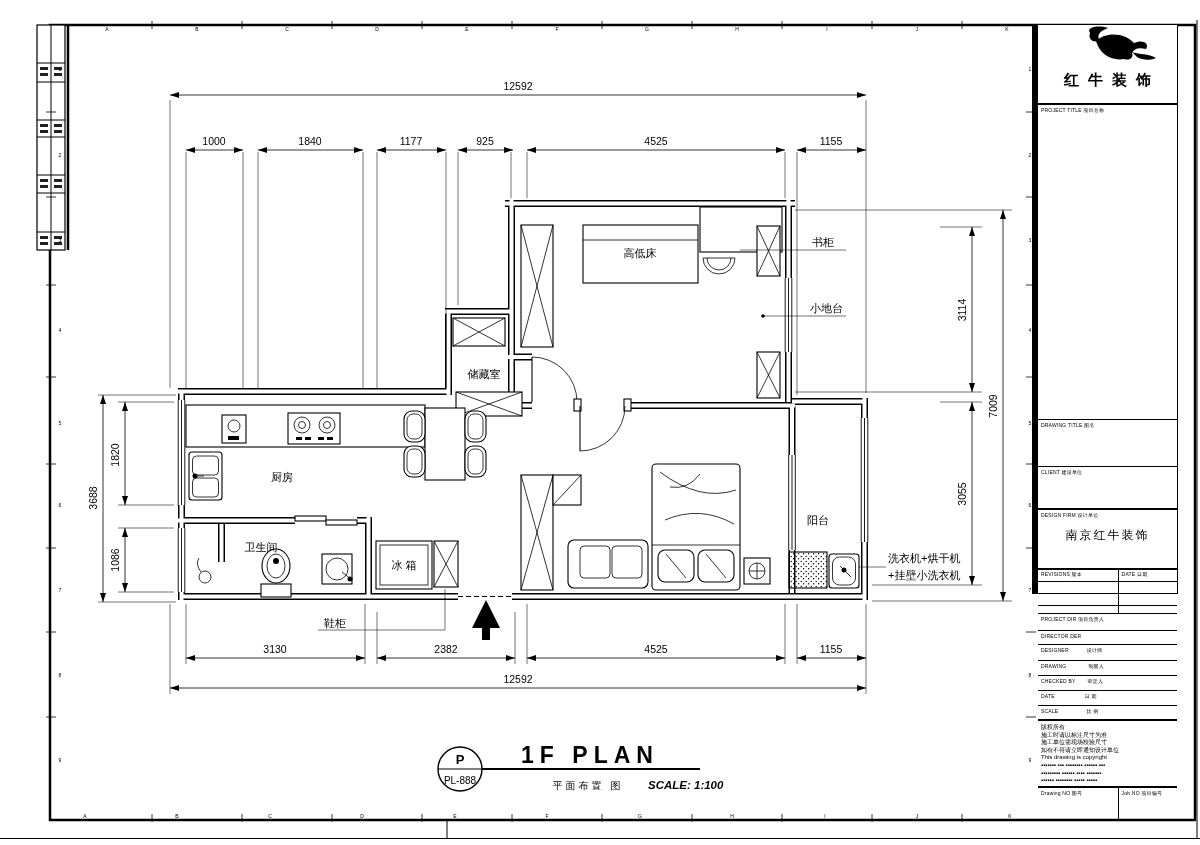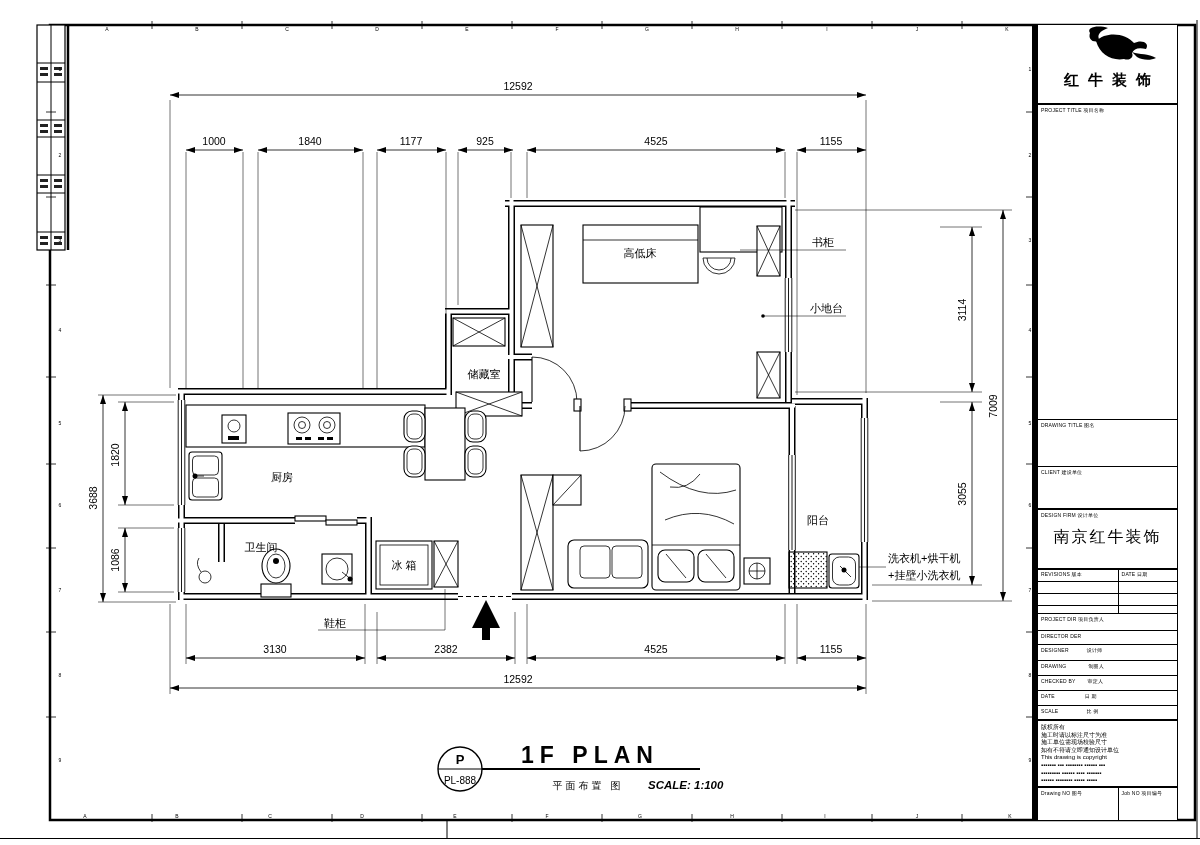--- a/index.html
+++ b/index.html
@@ -13,26 +13,26 @@
   .fw{stroke:#000;stroke-width:1.1;fill:#fff;}
   .thin{stroke:#000;stroke-width:.8;fill:none;}
   .win{stroke:#000;stroke-width:.9;fill:none;}
   .ext{stroke:#000;stroke-width:.55;fill:none;}
   .dim{stroke:#000;stroke-width:.8;fill:none;}
   .dtx{font-size:10.5px;}
   .rtx{font-size:11px;}
   .gtx{font-size:5px;}
   .grid{stroke:#000;stroke-width:.8;}
   
-  #tblock{position:absolute;left:1032px;top:25px;width:146px;height:795px;
+  #tblock{position:absolute;left:1032px;top:25px;width:146px;height:569px;
           border-left:6px solid #000;border-right:1.5px solid #000;box-sizing:border-box;background:#fff;}
   .row{position:absolute;left:0;right:0;box-sizing:border-box;border-bottom:1.5px solid #000;overflow:hidden;}
   .lbl{font-size:5px;letter-spacing:.2px;padding:2px 0 0 3px;white-space:nowrap;}
   .logo-txt{text-align:center;font-size:15px;font-weight:bold;letter-spacing:9px;margin-top:2px;text-indent:9px;}
-  .firm{text-align:center;font-size:16px;letter-spacing:2px;margin-top:9px;}
+  .firm{text-align:center;font-size:12px;letter-spacing:2px;margin-top:9px;}
   .cols{position:absolute;inset:0;display:flex;}
   .c1{width:58%;border-right:1px solid #000;box-sizing:border-box;}
   .c2{flex:1;}
   .notes{font-size:6px;line-height:7.6px;padding:3px 0 0 3px;white-space:pre-line;}
 </style>
 </head>
 <body>
 <div id="sheet">
 
 <svg width="1200" height="845" viewBox="0 0 1200 845">

